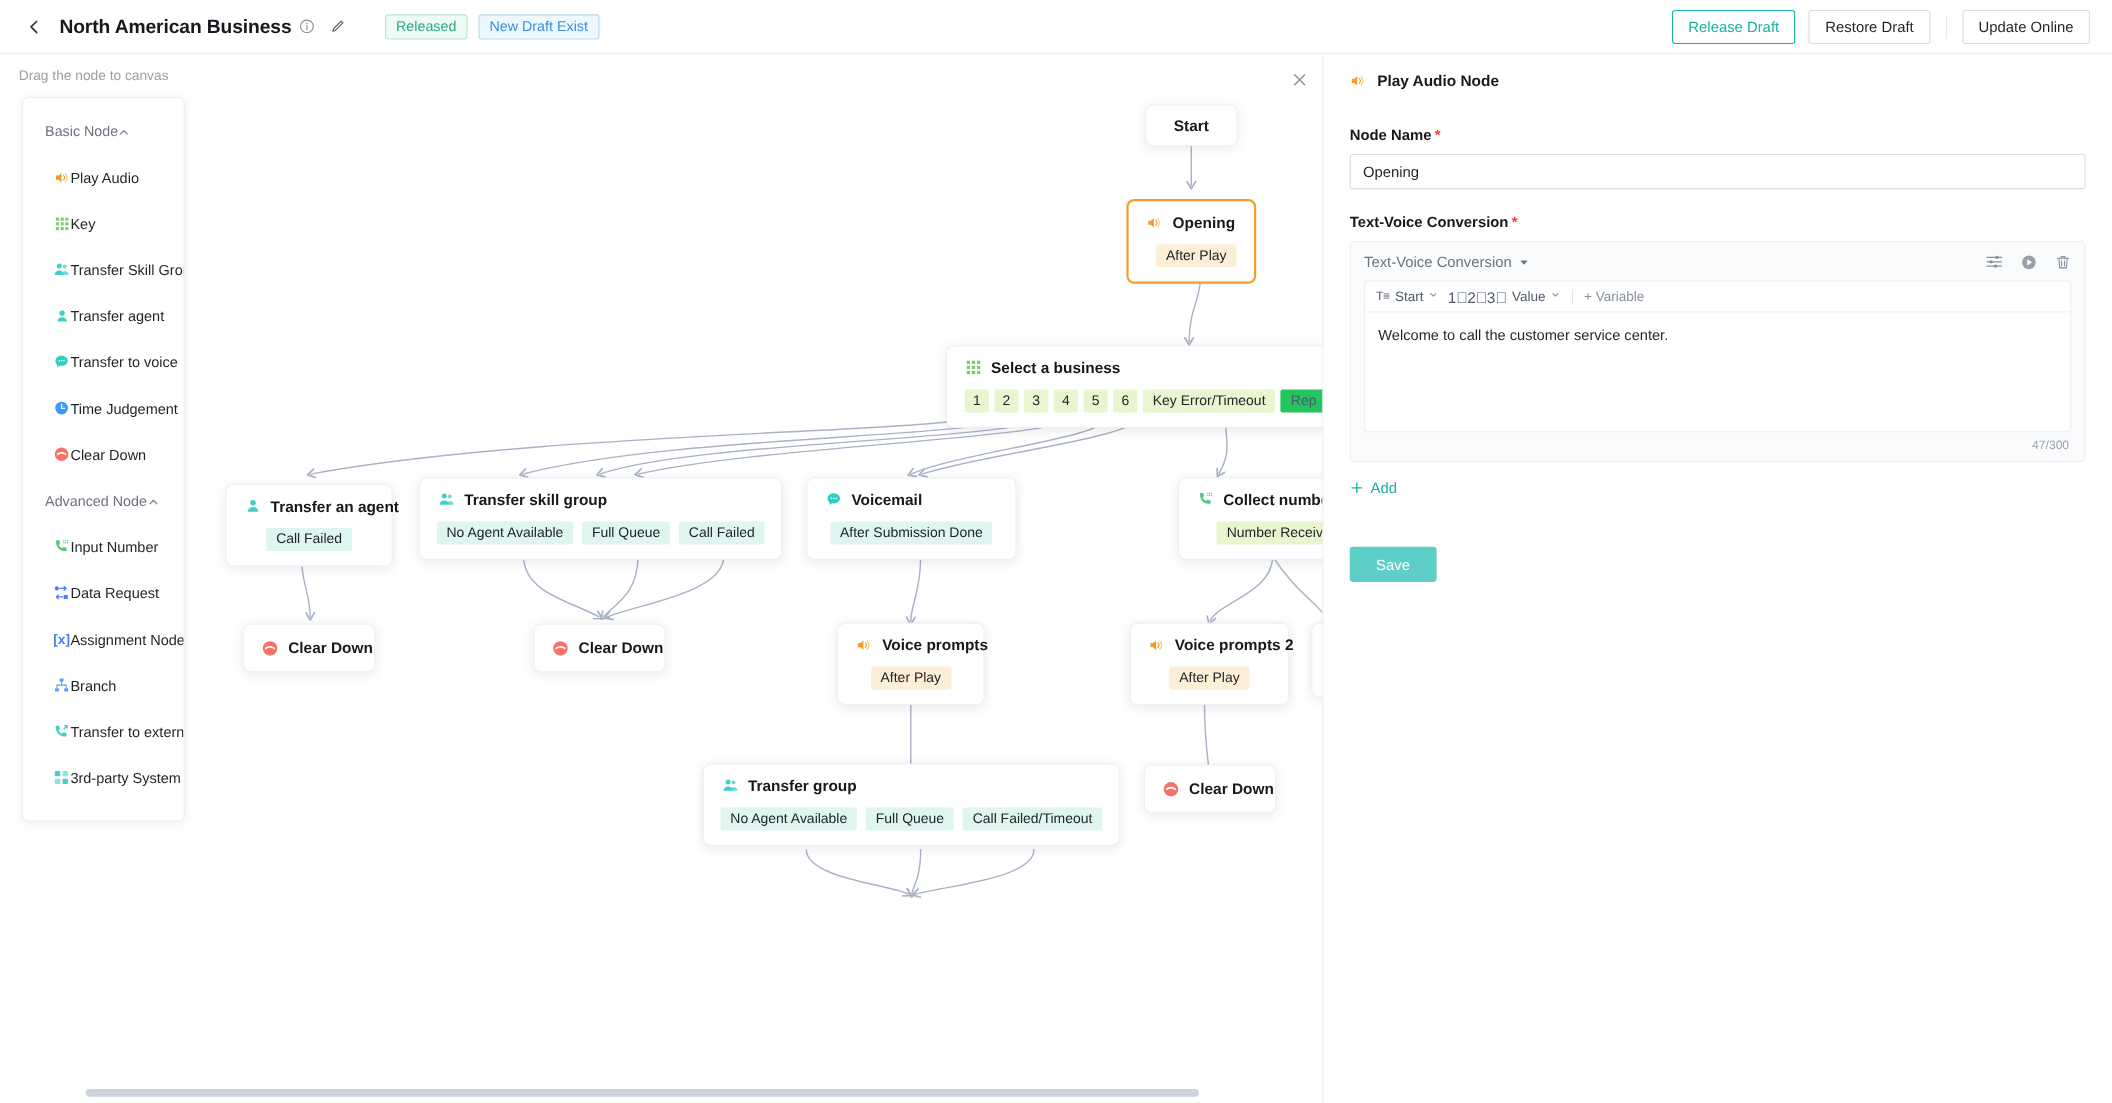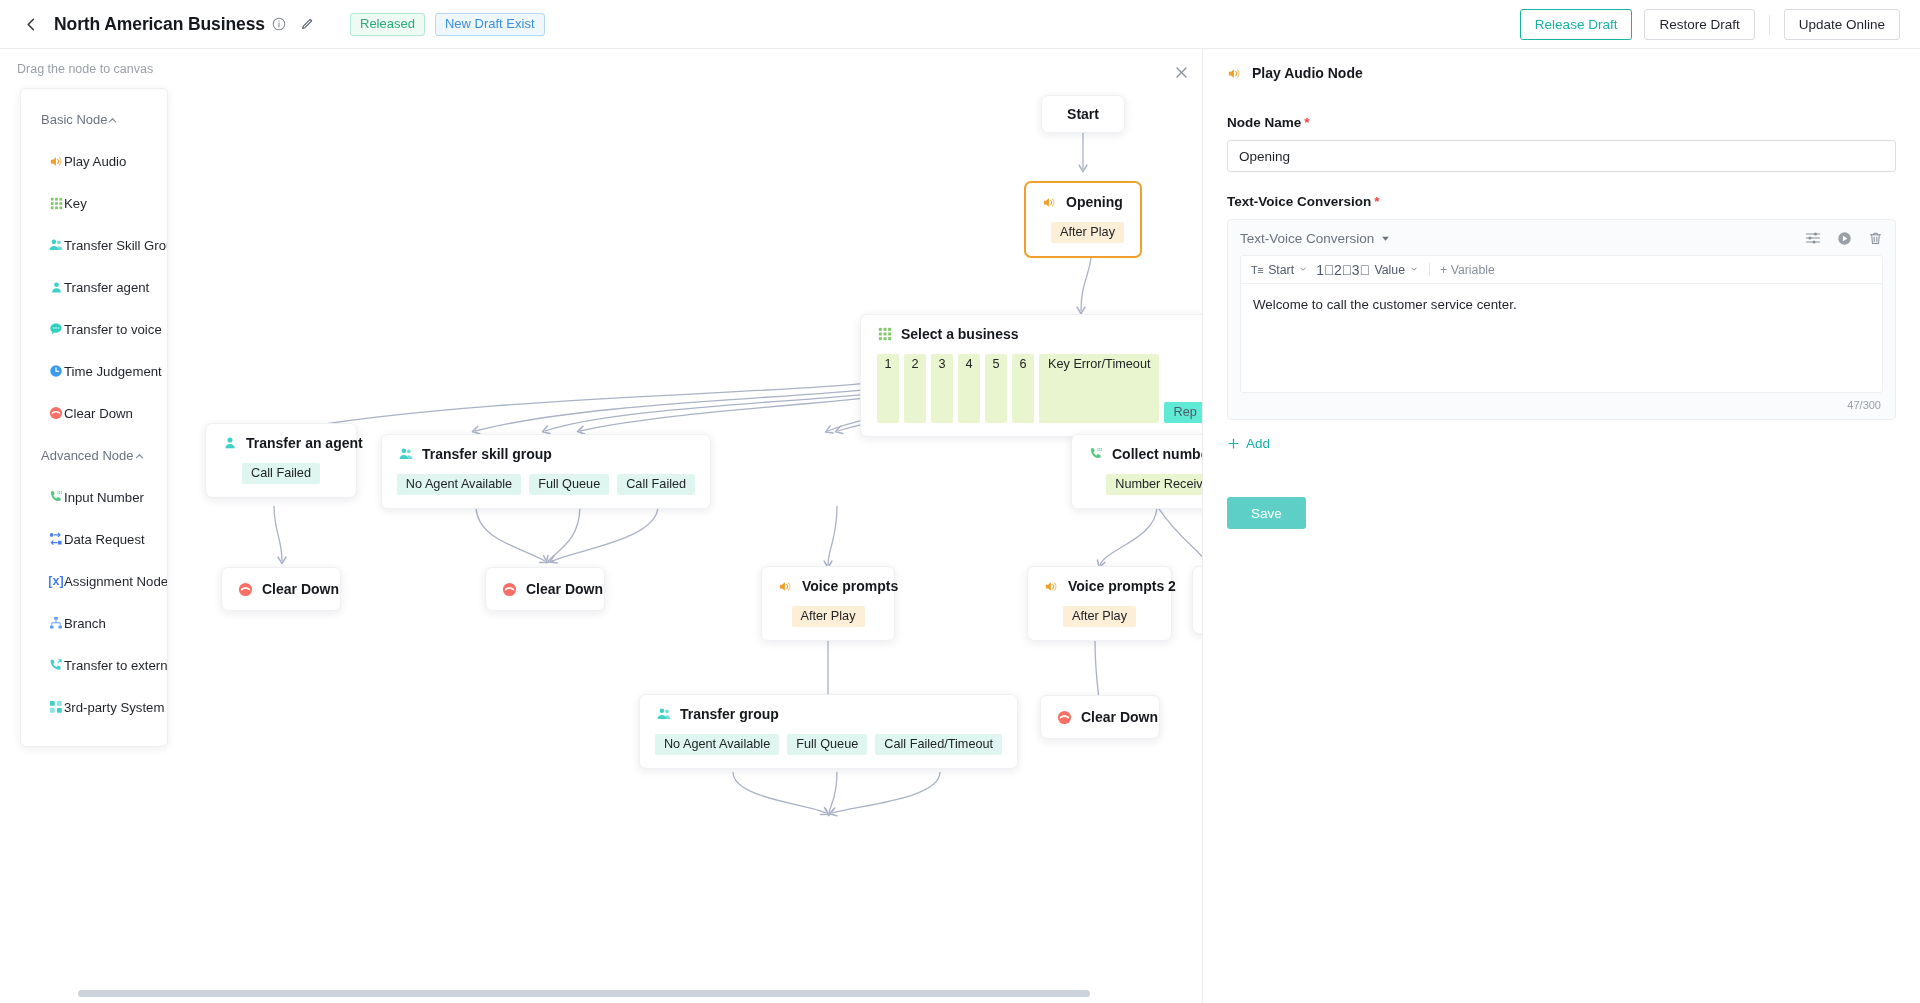--- a/index.html
+++ b/index.html
@@ -97,21 +97,21 @@
   .node-head { display: flex; align-items: center; gap: 9px; font-size: 14px; font-weight: 700; color: #15181d; white-space: nowrap; }
   .node-ico { width: 15px; height: 15px; flex: 0 0 15px; display: flex; align-items: center; justify-content: center; }
   .ports { display: flex; gap: 8px; margin-top: 12px; }
   .port {
     font-size: 12.7px; padding: 3px 9px 4px; border-radius: 2px; white-space: nowrap;
     color: #202427; cursor: pointer;
   }
   .port.teal { background: #dff6f0; }
   .port.orange { background: #fdeed7; }
   .port.green { background: #e9f5cf; }
-  .port.grey { background: #5eead4; color: #4e5969; margin-top: 48px; }
+  .port.grey { background: #22c55e; color: #4e5969; }
   .port.num { min-width: 22px; text-align: center; padding-left: 0; padding-right: 0; }
 
   .node.start { padding: 0; width: 84px; height: 38px; display: flex; align-items: center; justify-content: center; }
   .node.start .node-head { font-size: 14px; }
 
   
   .hscroll {
     position: absolute; left: 78px; bottom: 6px; width: 1012px; height: 7px;
     background: #cdd3dd; border-radius: 4px; cursor: pointer; z-index: 20;
   }
@@ -285,21 +285,21 @@
         <span class="port green num">2</span>
         <span class="port green num">3</span>
         <span class="port green num">4</span>
         <span class="port green num">5</span>
         <span class="port green num">6</span>
         <span class="port green">Key Error/Timeout</span>
         <span class="port grey">Rep</span>
       </div>
     </div>
 
-    <div class="node" style="left:205px; top:374px; width:152px;text-align:right;">
+    <div class="node" style="left:205px; top:391px; width:152px;text-align:right;">
       <div class="node-head">
         <span class="node-ico">
           <svg width="14" height="14" viewBox="0 0 16 16" fill="#3fd0c9">
               <circle cx="8" cy="4.6" r="2.9"></circle>
               <path d="M2.6 14c0-3 2.4-5 5.4-5s5.4 2 5.4 5z"></path>
             </svg>
         </span>
         <span>Transfer an agent</span>
       </div>
       <div class="ports" style="justify-content:center;">
@@ -319,20 +319,36 @@
         </span>
         <span>Transfer skill group</span>
       </div>
       <div class="ports" style="justify-content:center;">
         <span class="port teal">No Agent Available</span>
         <span class="port teal">Full Queue</span>
         <span class="port teal">Call Failed</span>
       </div>
     </div>
 
+    <div class="node" style="left:733px; top:385px; width:191px;">
+      <div class="node-head">
+        <span class="node-ico">
+          <svg width="14" height="14" viewBox="0 0 16 16">
+              <path d="M8 1.6c3.6 0 6.4 2.3 6.4 5.3S11.6 12.2 8 12.2c-.6 0-1.2-.05-1.7-.16L3.3 13.9l.5-2.5C2.2 10.4 1.6 9 1.6 6.9 1.6 3.9 4.4 1.6 8 1.6z" fill="#2fd0bd"></path>
+              <circle cx="5.5" cy="6.8" r=".85" fill="#fff"></circle>
+              <circle cx="8" cy="6.8" r=".85" fill="#fff"></circle>
+              <circle cx="10.5" cy="6.8" r=".85" fill="#fff"></circle>
+            </svg>
+        </span>
+        <span>Voicemail</span>
+      </div>
+      <div class="ports" style="justify-content:center;">
+        <span class="port teal">After Submission Done</span>
+      </div>
+    </div>
 
     <div class="node" style="left:1071px; top:385px; width:190px;">
       <div class="node-head">
         <span class="node-ico">
           <svg width="14" height="14" viewBox="0 0 16 16">
               <path d="M2.2 2.4c0-.6.5-1 1-1h1.6c.5 0 .9.3 1 .8l.5 2c.1.4-.05.8-.4 1l-1 .7c.8 1.7 2.1 3 3.8 3.8l.7-1c.2-.35.6-.5 1-.4l2 .5c.5.1.8.5.8 1v1.6c0 .6-.5 1-1 1C6.6 13.4 2.2 9 2.2 2.4z" fill="#4ec97a"></path>
               <g fill="#4ec97a" opacity=".8">
                 <rect x="9.6" y="1.2" width="1.3" height="1.3"></rect>
                 <rect x="11.6" y="1.2" width="1.3" height="1.3"></rect>
                 <rect x="13.6" y="1.2" width="1.3" height="1.3"></rect>

